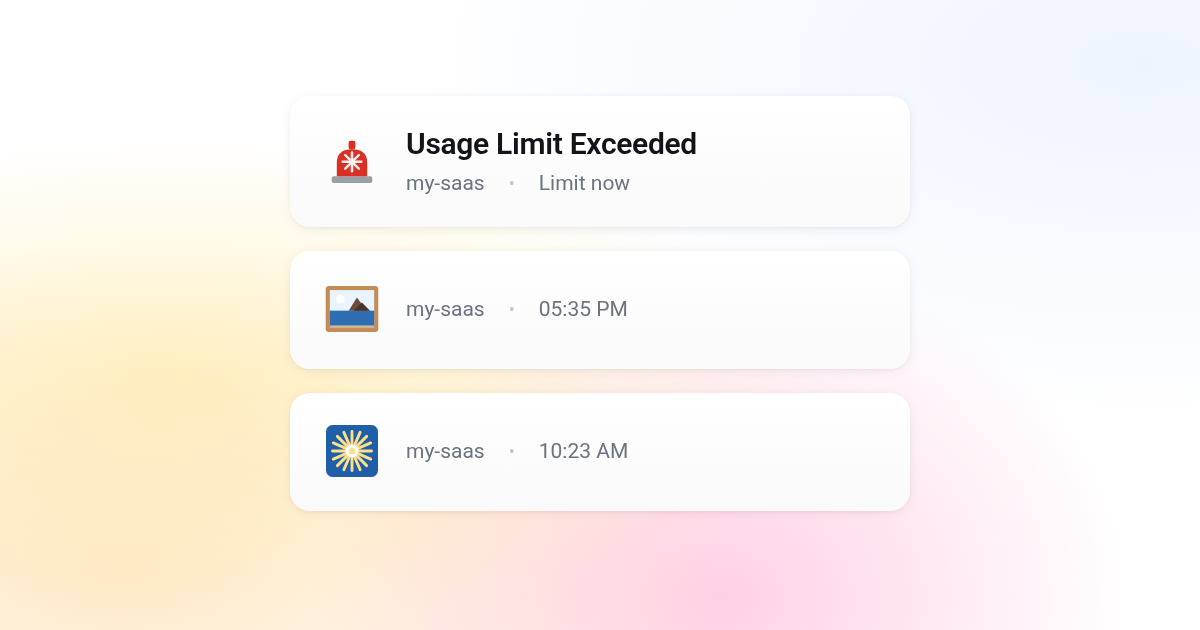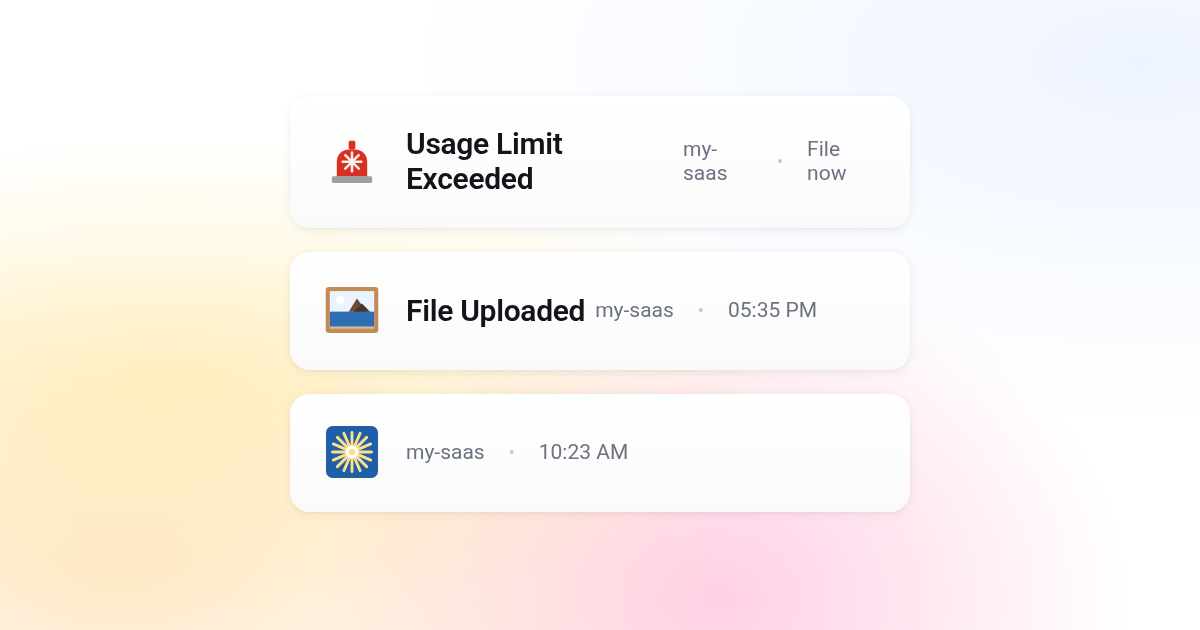--- a/index.html
+++ b/index.html
@@ -44,21 +44,21 @@
       justify-content: center;
       flex-shrink: 0;
     }
     
     .icon-slot svg {
       display: block;
     }
     
     .card-content {
       display: flex;
-      flex-direction: row;
+      flex-direction: column;
       gap: 10px;
     }
     
     .card-title {
       font-size: 30px;
       font-weight: 600;
       color: #111418;
       letter-spacing: -0.01em;
     }
     
@@ -90,39 +90,38 @@
         <line x1="24" y1="25" x2="40" y2="41"></line>
         <line x1="40" y1="25" x2="24" y2="41"></line>
       </g>
     </svg>
   </div>
   <div class="card-content">
     <div class="card-title">Usage Limit Exceeded</div>
     <div class="card-meta">
       <span>my-saas</span>
       <span class="meta-dot">•</span>
-      <span>File now</span>
+      <span>Limit now</span>
     </div>
   </div>
 </div>
 
 <div class="notification-card">
   <div class="icon-slot">
     <svg width="54" height="46" viewBox="0 0 64 56">
       <rect x="0" y="0" width="64" height="56" rx="4" fill="#c38b55"></rect>
       <rect x="5" y="5" width="54" height="46" fill="#e8f4ff"></rect>
       <rect x="5" y="30" width="54" height="21" fill="#2f6db3"></rect>
       <circle cx="18" cy="16" r="5" fill="#ffffff"></circle>
       <path d="M28 30 L38 14 L50 30 Z" fill="#6b4a3a"></path>
       <path d="M34 30 L44 20 L54 30 Z" fill="#4a3428"></path>
       <rect x="5" y="48" width="54" height="3" fill="#d9b896"></rect>
     </svg>
   </div>
   <div class="card-content">
-    <div class="card-title">File Uploaded</div>
     <div class="card-meta">
       <span>my-saas</span>
       <span class="meta-dot">•</span>
       <span>05:35 PM</span>
     </div>
   </div>
 </div>
 
 <div class="notification-card">
   <div class="icon-slot">

